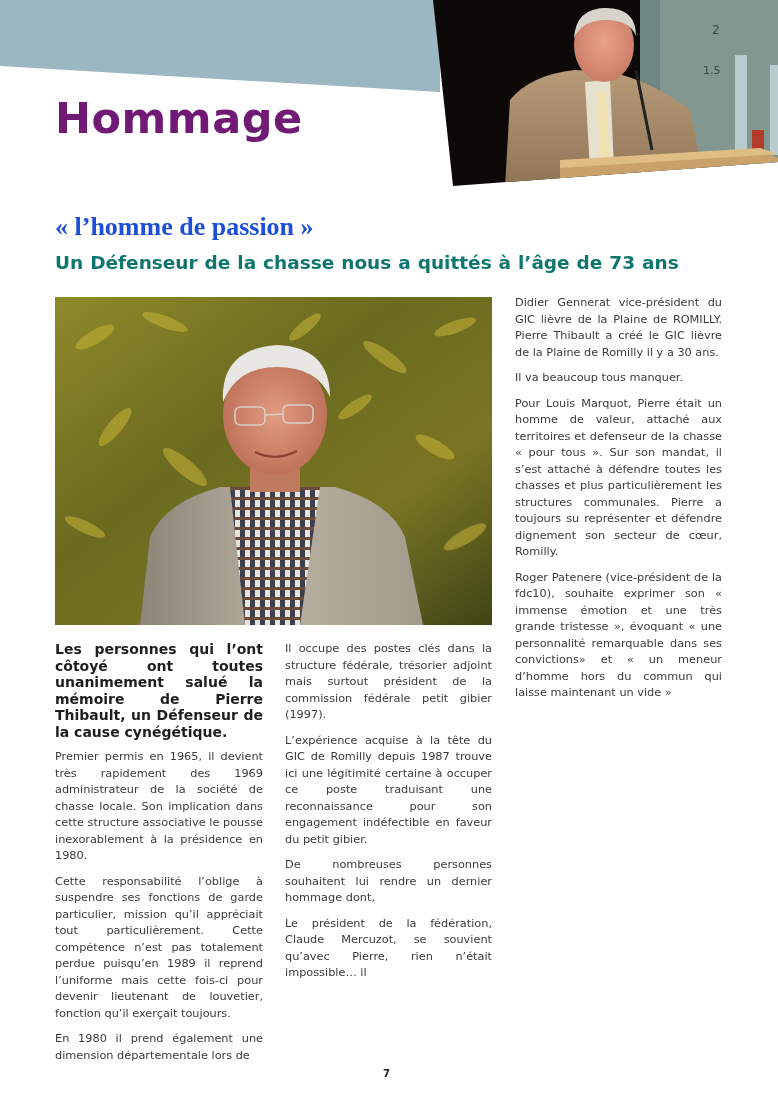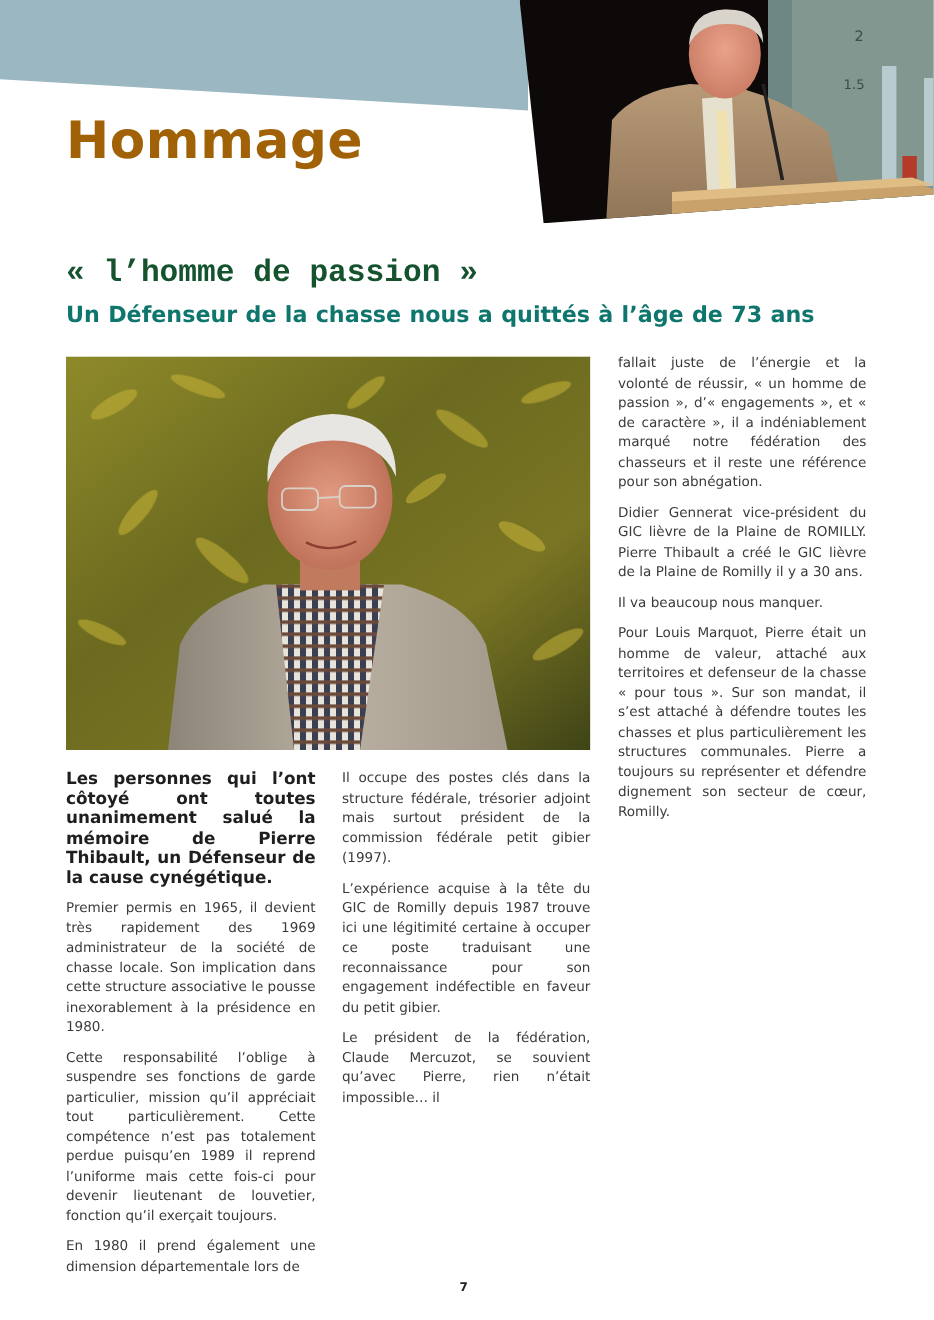--- a/index.html
+++ b/index.html
@@ -9,27 +9,27 @@
     .top-band {
       position: absolute; left: 0; top: 0; width: 778px; height: 100px;
     }
     .top-photo {
       position: absolute; left: 0; top: 0; width: 778px; height: 190px;
     }
 
     .title {
       position: absolute; left: 55px; top: 94px;
       font-family: "DejaVu Sans", sans-serif; font-weight: bold;
-      font-size: 43px; line-height: 49px; color: #a16207;
+      font-size: 43px; line-height: 49px; color: #701a75;
       letter-spacing: 0.5px;
     }
     .subtitle {
       position: absolute; left: 55px; top: 211px;
-      font-family: Liberation Mono, monospace; font-weight: bold;
-      font-size: 26px; line-height: 32px; color: #14532d;
+      font-family: Liberation Serif, serif; font-weight: bold;
+      font-size: 26px; line-height: 32px; color: #1d4ed8;
     }
     .subtitle2 {
       position: absolute; left: 55px; top: 250px;
       font-family: "DejaVu Sans", sans-serif; font-weight: bold;
       font-size: 18.5px; line-height: 26px; color: #0f766e;
       word-spacing: 0.5px;
     }
 
     .main-photo {
       position: absolute; left: 55px; top: 297px; width: 437px; height: 328px;
@@ -165,23 +165,24 @@
 <div class="col col1">
   <p class="lead">Les personnes qui l’ont côtoyé ont toutes unanimement salué la mémoire de Pierre Thibault, un Défenseur de la cause cynégétique.</p>
   <p>Premier permis en 1965, il devient très rapidement des 1969 administrateur de la société de chasse locale. Son implication dans cette structure associative le pousse inexorablement à la présidence en 1980.</p>
   <p>Cette responsabilité l’oblige à suspendre ses fonctions de garde particulier, mission qu’il appréciait tout particulièrement. Cette compétence n’est pas totalement perdue puisqu’en 1989 il reprend l’uniforme mais cette fois-ci pour devenir lieutenant de louvetier, fonction qu’il exerçait toujours.</p>
   <p>En 1980 il prend également une dimension départementale lors de</p>
 </div>
 
 <div class="col col2">
   <p>Il occupe des  postes clés dans la structure fédérale, trésorier adjoint mais surtout  président de la commission fédérale petit gibier (1997).</p>
   <p>L’expérience acquise  à la tête  du GIC de Romilly depuis 1987 trouve ici une légitimité certaine à occuper ce poste traduisant une reconnaissance pour son engagement indéfectible en faveur du  petit gibier.</p>
+  <p>De nombreuses personnes souhaitent  lui rendre un dernier hommage dont,</p>
   <p>Le président de la fédération, Claude Mercuzot, se souvient qu’avec Pierre,  rien n’était impossible… il</p>
 </div>
 
 <div class="col col3">
-  <p>fallait juste de l’énergie et la volonté de réussir, « un homme de passion », d’« engagements », et « de caractère », il a indéniablement marqué notre fédération des chasseurs et il reste une  référence pour son abnégation.</p>
   <p>Didier Gennerat vice-président du GIC lièvre de la Plaine de ROMILLY. Pierre Thibault a créé le GIC lièvre de la Plaine de Romilly il y a 30 ans.</p>
-  <p>Il va beaucoup nous manquer.</p>
+  <p>Il va beaucoup tous manquer.</p>
   <p>Pour Louis Marquot, Pierre était un homme de valeur, attaché aux territoires et defenseur de la chasse « pour tous ». Sur son mandat, il s’est attaché à défendre toutes les chasses et plus particulièrement les structures communales. Pierre a toujours su représenter et défendre dignement son secteur de cœur, Romilly.</p>
+  <p>Roger Patenere (vice-président de la fdc10), souhaite exprimer son « immense émotion et une très grande tristesse », évoquant « une personnalité remarquable dans ses convictions» et « un meneur d’homme hors du commun qui laisse maintenant un vide »</p>
 </div>
 
 <div class="page-number">7</div>
 
 </body></html>

